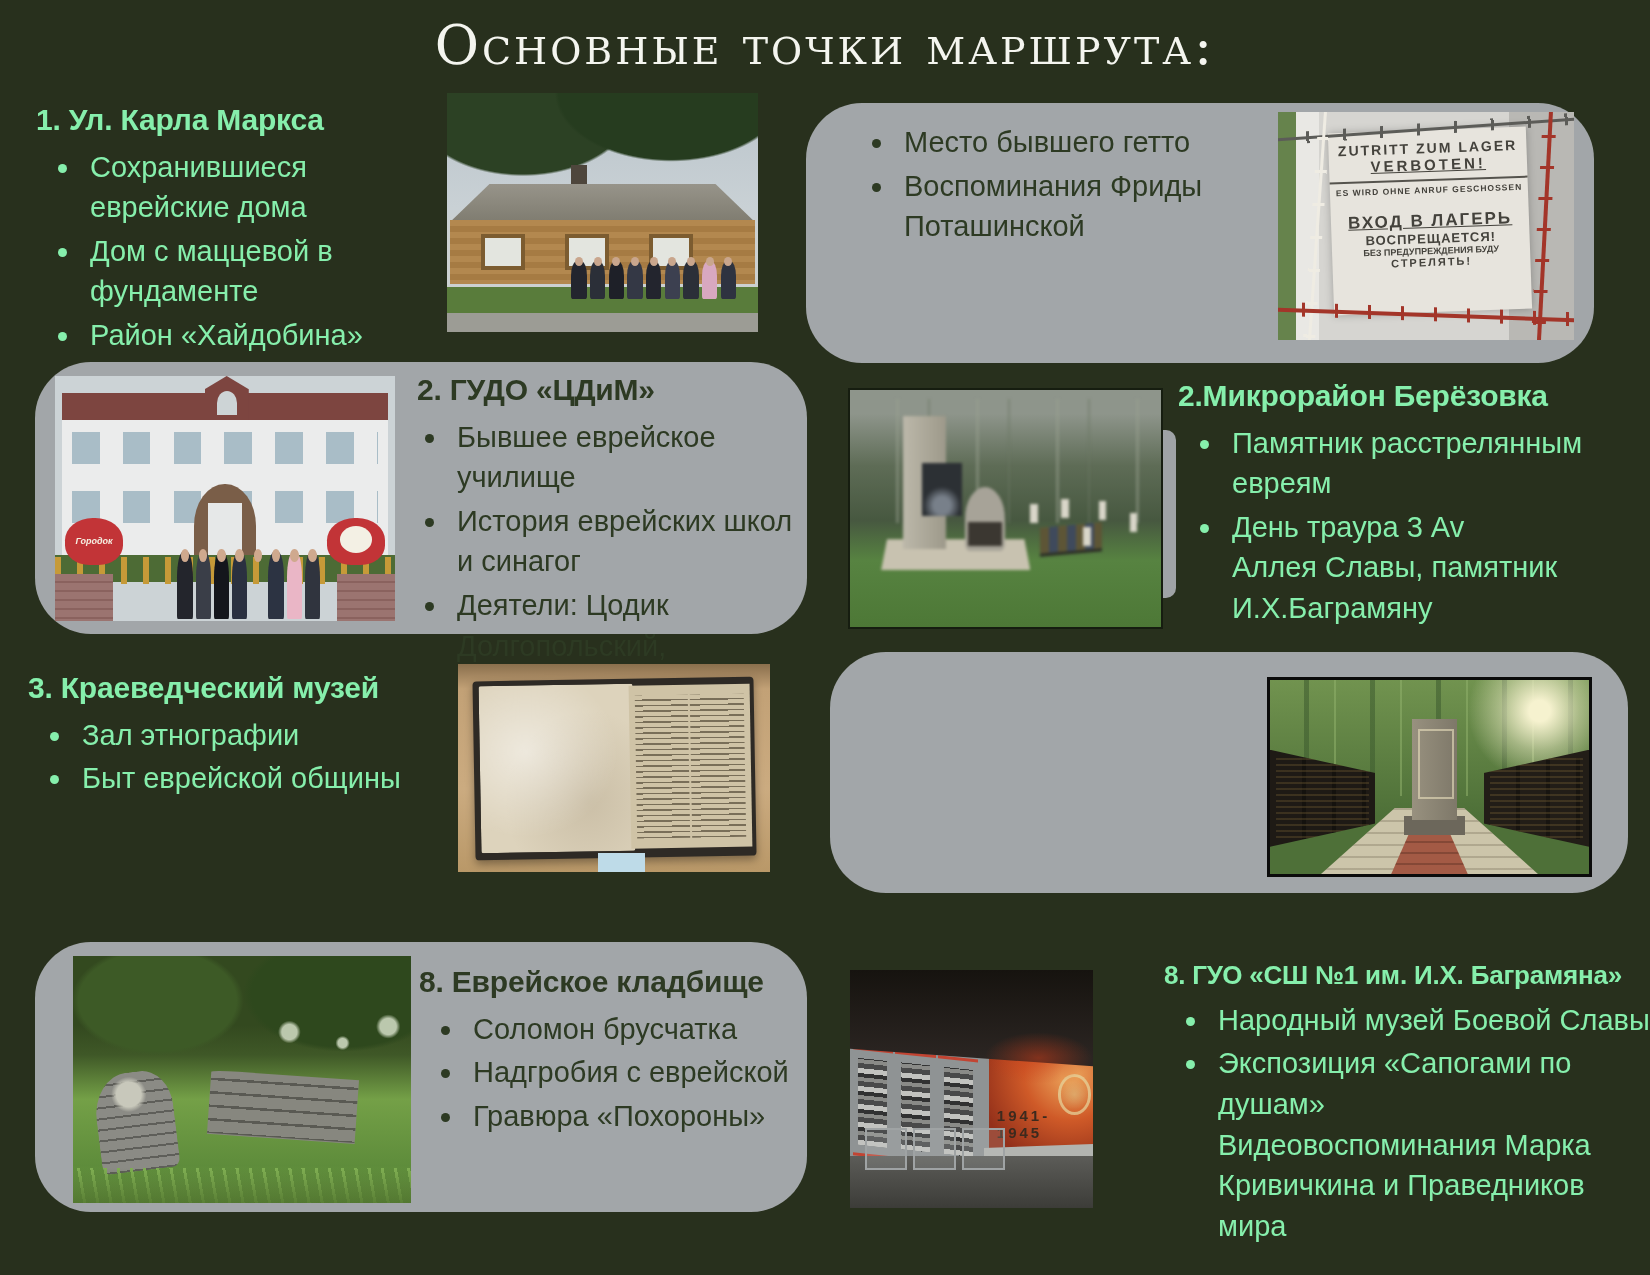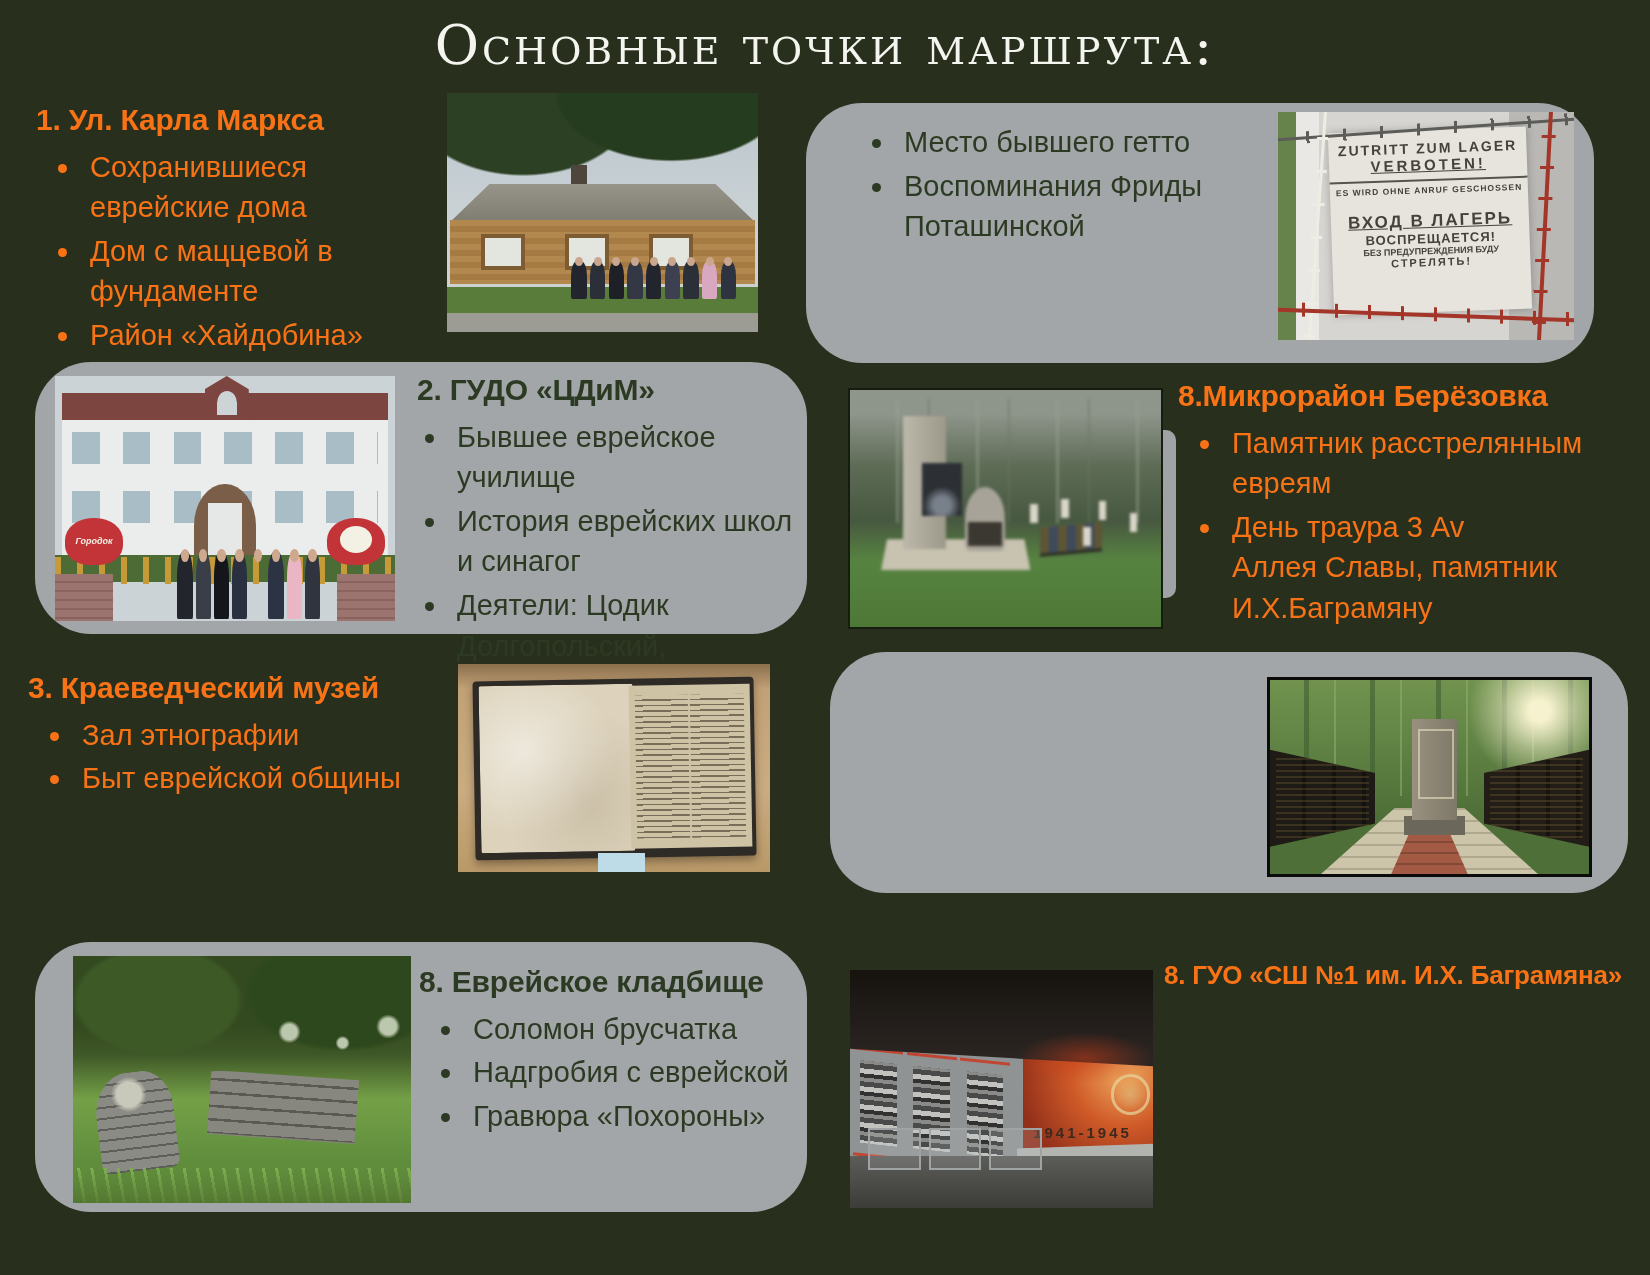--- a/index.html
+++ b/index.html
@@ -6,21 +6,21 @@
   .page{position:relative;width:1650px;height:1275px;overflow:hidden;
         background:#28301d;font-family:"Liberation Sans",sans-serif;}
   
   .title{position:absolute;left:0;top:14px;width:100%;margin:0;text-align:center;
          font-family:"DejaVu Serif",serif;font-weight:400;font-size:54px;
          font-variant:small-caps;letter-spacing:3px;color:#f4f5ef;}
   .txt h2{margin:0 0 8px 0;font-size:30px;font-weight:700;line-height:1.22;letter-spacing:-.2px;}
   .txt ul{margin:0;padding-left:46px;list-style:disc;}
   .txt li{font-size:29px;line-height:1.4;margin:3px 0;padding-left:8px;white-space:pre-line;}
   .txt li::marker{color:inherit;}
-  .light{color:#f97316;}
+  .light{color:#86efac;}
   .dark{color:#2d3a23;}
   .txt{position:absolute;}
   
   .card{position:absolute;background:#a2a6a9;border-radius:56px;}
   
   .photo{position:absolute;overflow:hidden;}
   .photo *{position:absolute;}
   
   #p1{left:447px;top:93px;width:311px;height:239px;background:linear-gradient(#bac4cb,#c9d1d5 48%,#ccd1d1 60%);}
   .p1-tree1{left:-18%;top:-30%;width:85%;height:70%;background:radial-gradient(ellipse at center,#2c4124 58%,transparent 60%);}
@@ -146,21 +146,21 @@
      background-image:repeating-linear-gradient(rgba(60,30,20,.3) 0 2px,transparent 2px 11px);}
   .p7-wall-l{left:0;top:36%;width:33%;height:50%;background:#1e1a15;clip-path:polygon(0 0,100% 24%,100% 76%,0 100%);}
   .p7-wall-r{right:0;top:36%;width:33%;height:50%;background:#221d17;clip-path:polygon(0 24%,100% 0,100% 100%,0 76%);}
   .p7-wall-l::after,.p7-wall-r::after{content:"";position:absolute;inset:8% 6%;opacity:.5;
      background:repeating-linear-gradient(rgba(205,165,80,.35) 0 2px,transparent 2px 6px),
                 repeating-linear-gradient(90deg,transparent 0 26px,rgba(0,0,0,.6) 26px 30px);}
   .p7-stele{left:44.5%;top:20%;width:14%;height:52%;background:linear-gradient(90deg,#98917f,#7e7869);}
   .p7-stele::before{content:"";position:absolute;left:14%;top:10%;width:72%;height:66%;border:2px solid rgba(235,225,190,.6);}
   .p7-base{left:42%;top:70%;width:19%;height:10%;background:#6c675b;}
   
-  #p8{left:850px;top:970px;width:303px;height:238px;background:#8f9394;}
+  #p8{left:850px;top:970px;width:243px;height:238px;background:#8f9394;}
   .p8-ceiling{left:0;top:0;width:100%;height:46%;background:linear-gradient(#16130f,#2b2522 80%);
      clip-path:polygon(0 0,100% 0,100% 88%,0 72%);}
   .p8-glow{right:0;top:26%;width:45%;height:22%;background:radial-gradient(ellipse,rgba(200,60,25,.55),transparent 70%);}
   .p8-wall-l{left:0;top:32%;width:55%;height:50%;transform:skewY(6deg);transform-origin:left top;}
   .p8-panel{top:0;width:30%;height:92%;background:#55585a;border-top:3px solid #c24432;border-bottom:3px solid #c24432;
      background-image:repeating-linear-gradient(rgba(230,230,225,.75) 0 5px,rgba(40,40,40,.8) 5px 9px,rgba(160,160,155,.7) 9px 13px,rgba(70,70,70,.8) 13px 18px);
      background-clip:content-box;padding:6% 4%;box-sizing:border-box;}
   .p8-pn1{left:2%;} .p8-pn2{left:34%;} .p8-pn3{left:66%;}
   .p8-mural{left:57%;top:37%;width:43%;height:38%;
      background:radial-gradient(circle at 78% 18%,#e89a54 8%,#cf5a28 42%,#93301a 85%);}
@@ -300,21 +300,21 @@
       <div class="p6-stone2"></div>
       <div class="p6-table"></div>
       <div class="p6-post p6-k1"></div>
       <div class="p6-post p6-k2"></div>
       <div class="p6-post p6-k3"></div>
       <div class="p6-post p6-k4"></div>
       <div class="p6-post p6-k5"></div>
     </div>
   </div>
   <section class="txt light" id="t6">
-    <h2>8.Микрорайон Берёзовка</h2>
+    <h2>2.Микрорайон Берёзовка</h2>
     <ul>
       <li>Памятник расстрелянным евреям</li>
       <li>День траура 3 Av
 Аллея Славы, памятник И.Х.Баграмяну</li>
     </ul>
   </section>
 
   <section class="txt light" id="t3">
     <h2>3. Краеведческий музей</h2>
     <ul>
@@ -375,15 +375,20 @@
     <div class="p8-ledge"></div>
     <div class="p8-ceiling"></div>
     <div class="p8-glow"></div>
     <div class="p8-floor"></div>
     <div class="p8-case p8-cs1"></div>
     <div class="p8-case p8-cs2"></div>
     <div class="p8-case p8-cs3"></div>
   </div>
   <section class="txt light" id="t8">
     <h2>8. ГУО «СШ №1 им. И.Х. Баграмяна»</h2>
+    <ul>
+      <li>Народный музей Боевой Славы</li>
+      <li>Экспозиция «Сапогами по душам»
+Видеовоспоминания Марка Кривичкина и Праведников мира</li>
+    </ul>
   </section>
 
 </div>
 
 </body></html>

